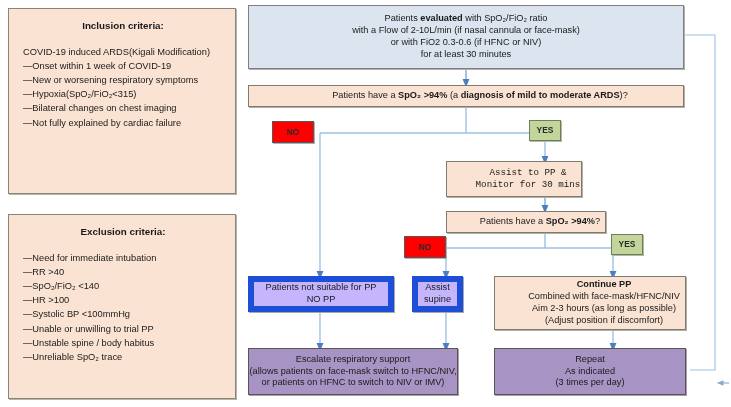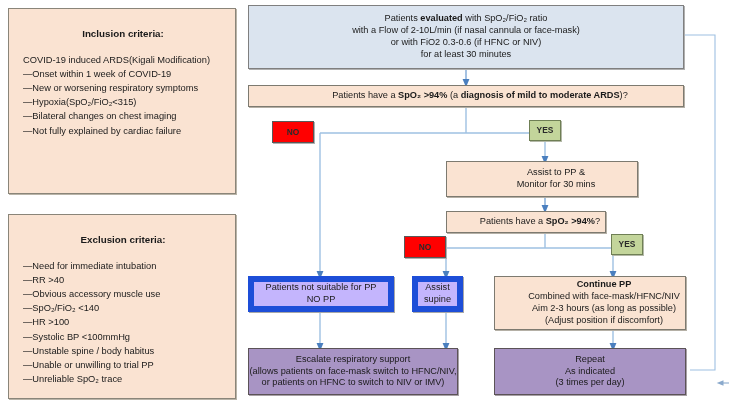--- a/index.html
+++ b/index.html
@@ -25,21 +25,21 @@
     color:#1a1a1a;
     line-height:1.30;
   }
   
   .criteria{
     background:#fae3d2;
     border:1px solid #8a8579;
     box-shadow:1px 1px 0 #b9b4a8;
     align-items:flex-start;
     justify-content:flex-start;
-    padding:18px 12px 10px 14px;
+    padding:10px 12px 10px 14px;
     font-size:9.3px;
     line-height:1.52;
   }
   .criteria .ctitle{
     width:100%;
     text-align:center;
     font-weight:bold;
     font-size:9.8px;
     margin-bottom:11px;
   }
@@ -149,26 +149,25 @@
     <div class="cline">—Hypoxia(SpO₂/FiO₂&lt;315)</div>
     <div class="cline">—Bilateral changes on chest imaging</div>
     <div class="cline">—Not fully explained by cardiac failure</div>
     <div class="cgap"></div>
   </div>
 
   <div class="box criteria" style="left:8px;top:214px;width:228px;height:185px;">
     <div class="ctitle">Exclusion criteria:</div>
     <div class="cline">—Need for immediate intubation</div>
     <div class="cline">—RR &gt;40</div>
-    <div class="cline">—Obvious accessory muscle use</div>
     <div class="cline">—SpO₂/FiO₂ &lt;140</div>
     <div class="cline">—HR &gt;100</div>
     <div class="cline">—Systolic BP  &lt;100mmHg</div>
+    <div class="cline">—Unable or unwilling to trial PP</div>
     <div class="cline">—Unstable  spine / body habitus</div>
-    <div class="cline">—Unable or unwilling to trial PP</div>
     <div class="cline">—Unreliable SpO₂ trace</div>
   </div>
 
   <div class="box f-blue" style="left:248px;top:5px;width:436px;height:64px;">
     <span class="ln"><span>Patients </span><span class="bold">evaluated</span><span> with SpO₂/FiO₂ ratio</span></span>
     <span class="ln">with a Flow of 2-10L/min (if nasal cannula or face-mask)</span>
     <span class="ln">or with FiO2 0.3-0.6 (if HFNC or NIV)</span>
     <span class="ln">for at least 30 minutes</span>
   </div>
 
@@ -177,21 +176,21 @@
   </div>
 
   <div class="box f-no" style="left:272px;top:121px;width:42px;height:22px;">
     <span class="ln">NO</span>
   </div>
 
   <div class="box f-yes" style="left:529px;top:120px;width:32px;height:21px;">
     <span class="ln">YES</span>
   </div>
 
-  <div class="box f-peach" style="left:446px;top:161px;width:192px;height:36px;">
+  <div class="box f-peach" style="left:446px;top:161px;width:136px;height:36px;font-family:Liberation Mono, monospace;">
     <span class="ln">Assist to PP &amp;</span>
     <span class="ln">Monitor for 30 mins</span>
   </div>
 
   <div class="box f-peach" style="left:446px;top:211px;width:160px;height:22px;">
     <span class="ln"><span>Patients have a </span><span class="bold">SpO₂ &gt;94%</span><span>?</span></span>
   </div>
 
   <div class="box f-no" style="left:404px;top:236px;width:42px;height:22px;">
     <span class="ln">NO</span>

